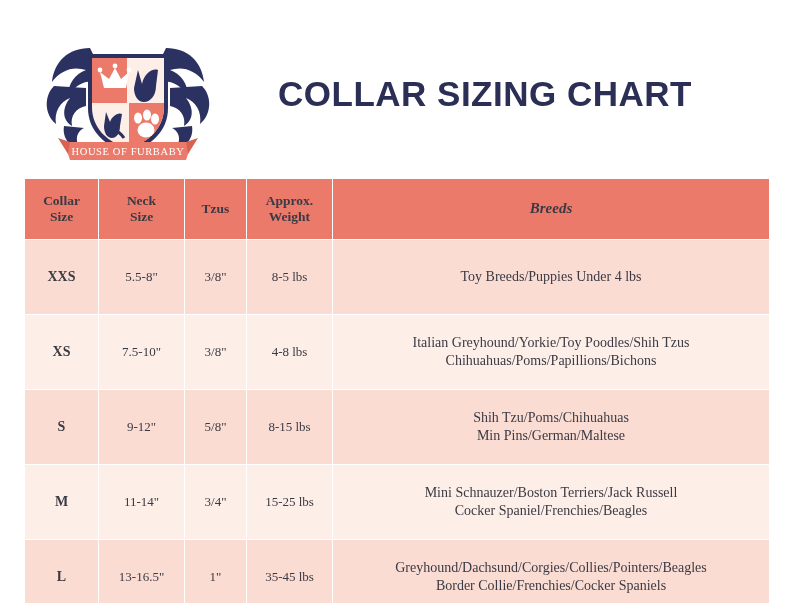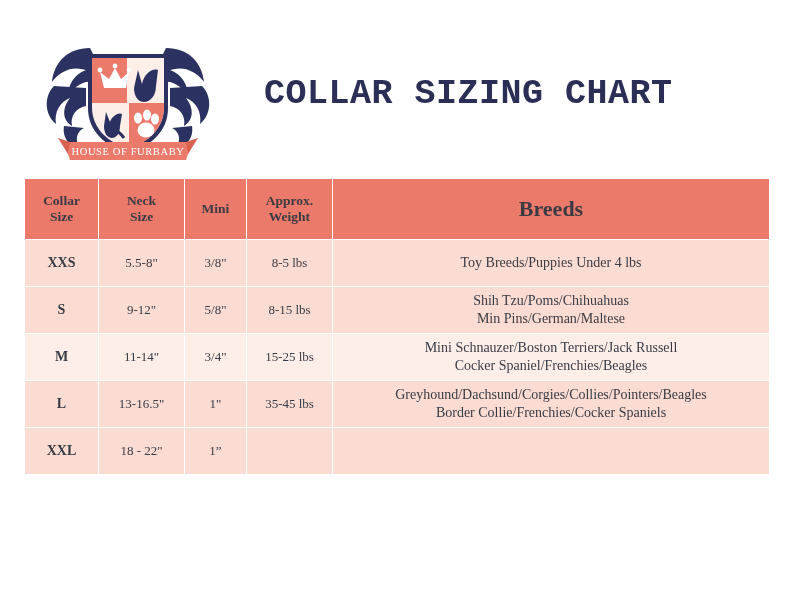--- a/index.html
+++ b/index.html
@@ -33,23 +33,23 @@
     left: 28px;
     top: 26px;
     width: 200px;
     height: 140px;
   }
   .logo-svg {
     display: block;
   }
   .chart-title {
     position: absolute;
-    left: 264px;
+    left: 278px;
     top: 74px;
-    font-family: Liberation Mono, monospace;
+    font-family: Liberation Sans, sans-serif;
     font-weight: bold;
     font-size: 35px;
     letter-spacing: 0.5px;
     color: #2b2f55;
     white-space: nowrap;
   }
 
   
   .table-wrap {
     position: absolute;
@@ -73,27 +73,28 @@
   thead th {
     background: #ec7a6b;
     color: #ffffff;
     font-weight: bold;
     font-size: 13.5px;
     line-height: 1.15;
     height: 52px;
     padding: 4px 2px;
   }
   thead th.breeds-head {
-    font-size: 22px;
-    font-weight: bold;
+    font-size: 15px;
+    font-weight: bold;
+    font-style: italic;
   }
   tbody td {
     font-size: 13px;
     line-height: 1.25;
-    padding: 0 4px;
+    padding: 14px 4px;
     height: 46px;
   }
   tbody tr.odd td {
     background: #fbdcd3;
   }
   tbody tr.even td {
     background: #fdeee8;
   }
   td.size-cell {
     font-weight: bold;
@@ -179,40 +180,50 @@
         <tr>
           <th>
             <span class="line">Collar</span>
             <span class="line">Size</span>
           </th>
           <th>
             <span class="line">Neck</span>
             <span class="line">Size</span>
           </th>
           <th>
-            <span class="line">Mini</span>
+            <span class="line">Tzus</span>
           </th>
           <th>
             <span class="line">Approx.</span>
             <span class="line">Weight</span>
           </th>
           <th class="breeds-head">
             <span class="line">Breeds</span>
           </th>
         </tr>
       </thead>
       <tbody>
         <tr class="odd">
           <td class="size-cell">XXS</td>
           <td>5.5-8"</td>
           <td>3/8"</td>
           <td>8-5 lbs</td>
           <td class="breeds-cell">
             <span class="line">Toy Breeds/Puppies Under 4 lbs</span>
             <span class="line"></span>
+          </td>
+        </tr>
+        <tr class="even">
+          <td class="size-cell">XS</td>
+          <td>7.5-10"</td>
+          <td>3/8"</td>
+          <td>4-8 lbs</td>
+          <td class="breeds-cell">
+            <span class="line">Italian Greyhound/Yorkie/Toy Poodles/Shih Tzus</span>
+            <span class="line">Chihuahuas/Poms/Papillions/Bichons</span>
           </td>
         </tr>
         <tr class="odd">
           <td class="size-cell">S</td>
           <td>9-12"</td>
           <td>5/8"</td>
           <td>8-15 lbs</td>
           <td class="breeds-cell">
             <span class="line">Shih Tzu/Poms/Chihuahuas</span>
             <span class="line">Min Pins/German/Maltese</span>

